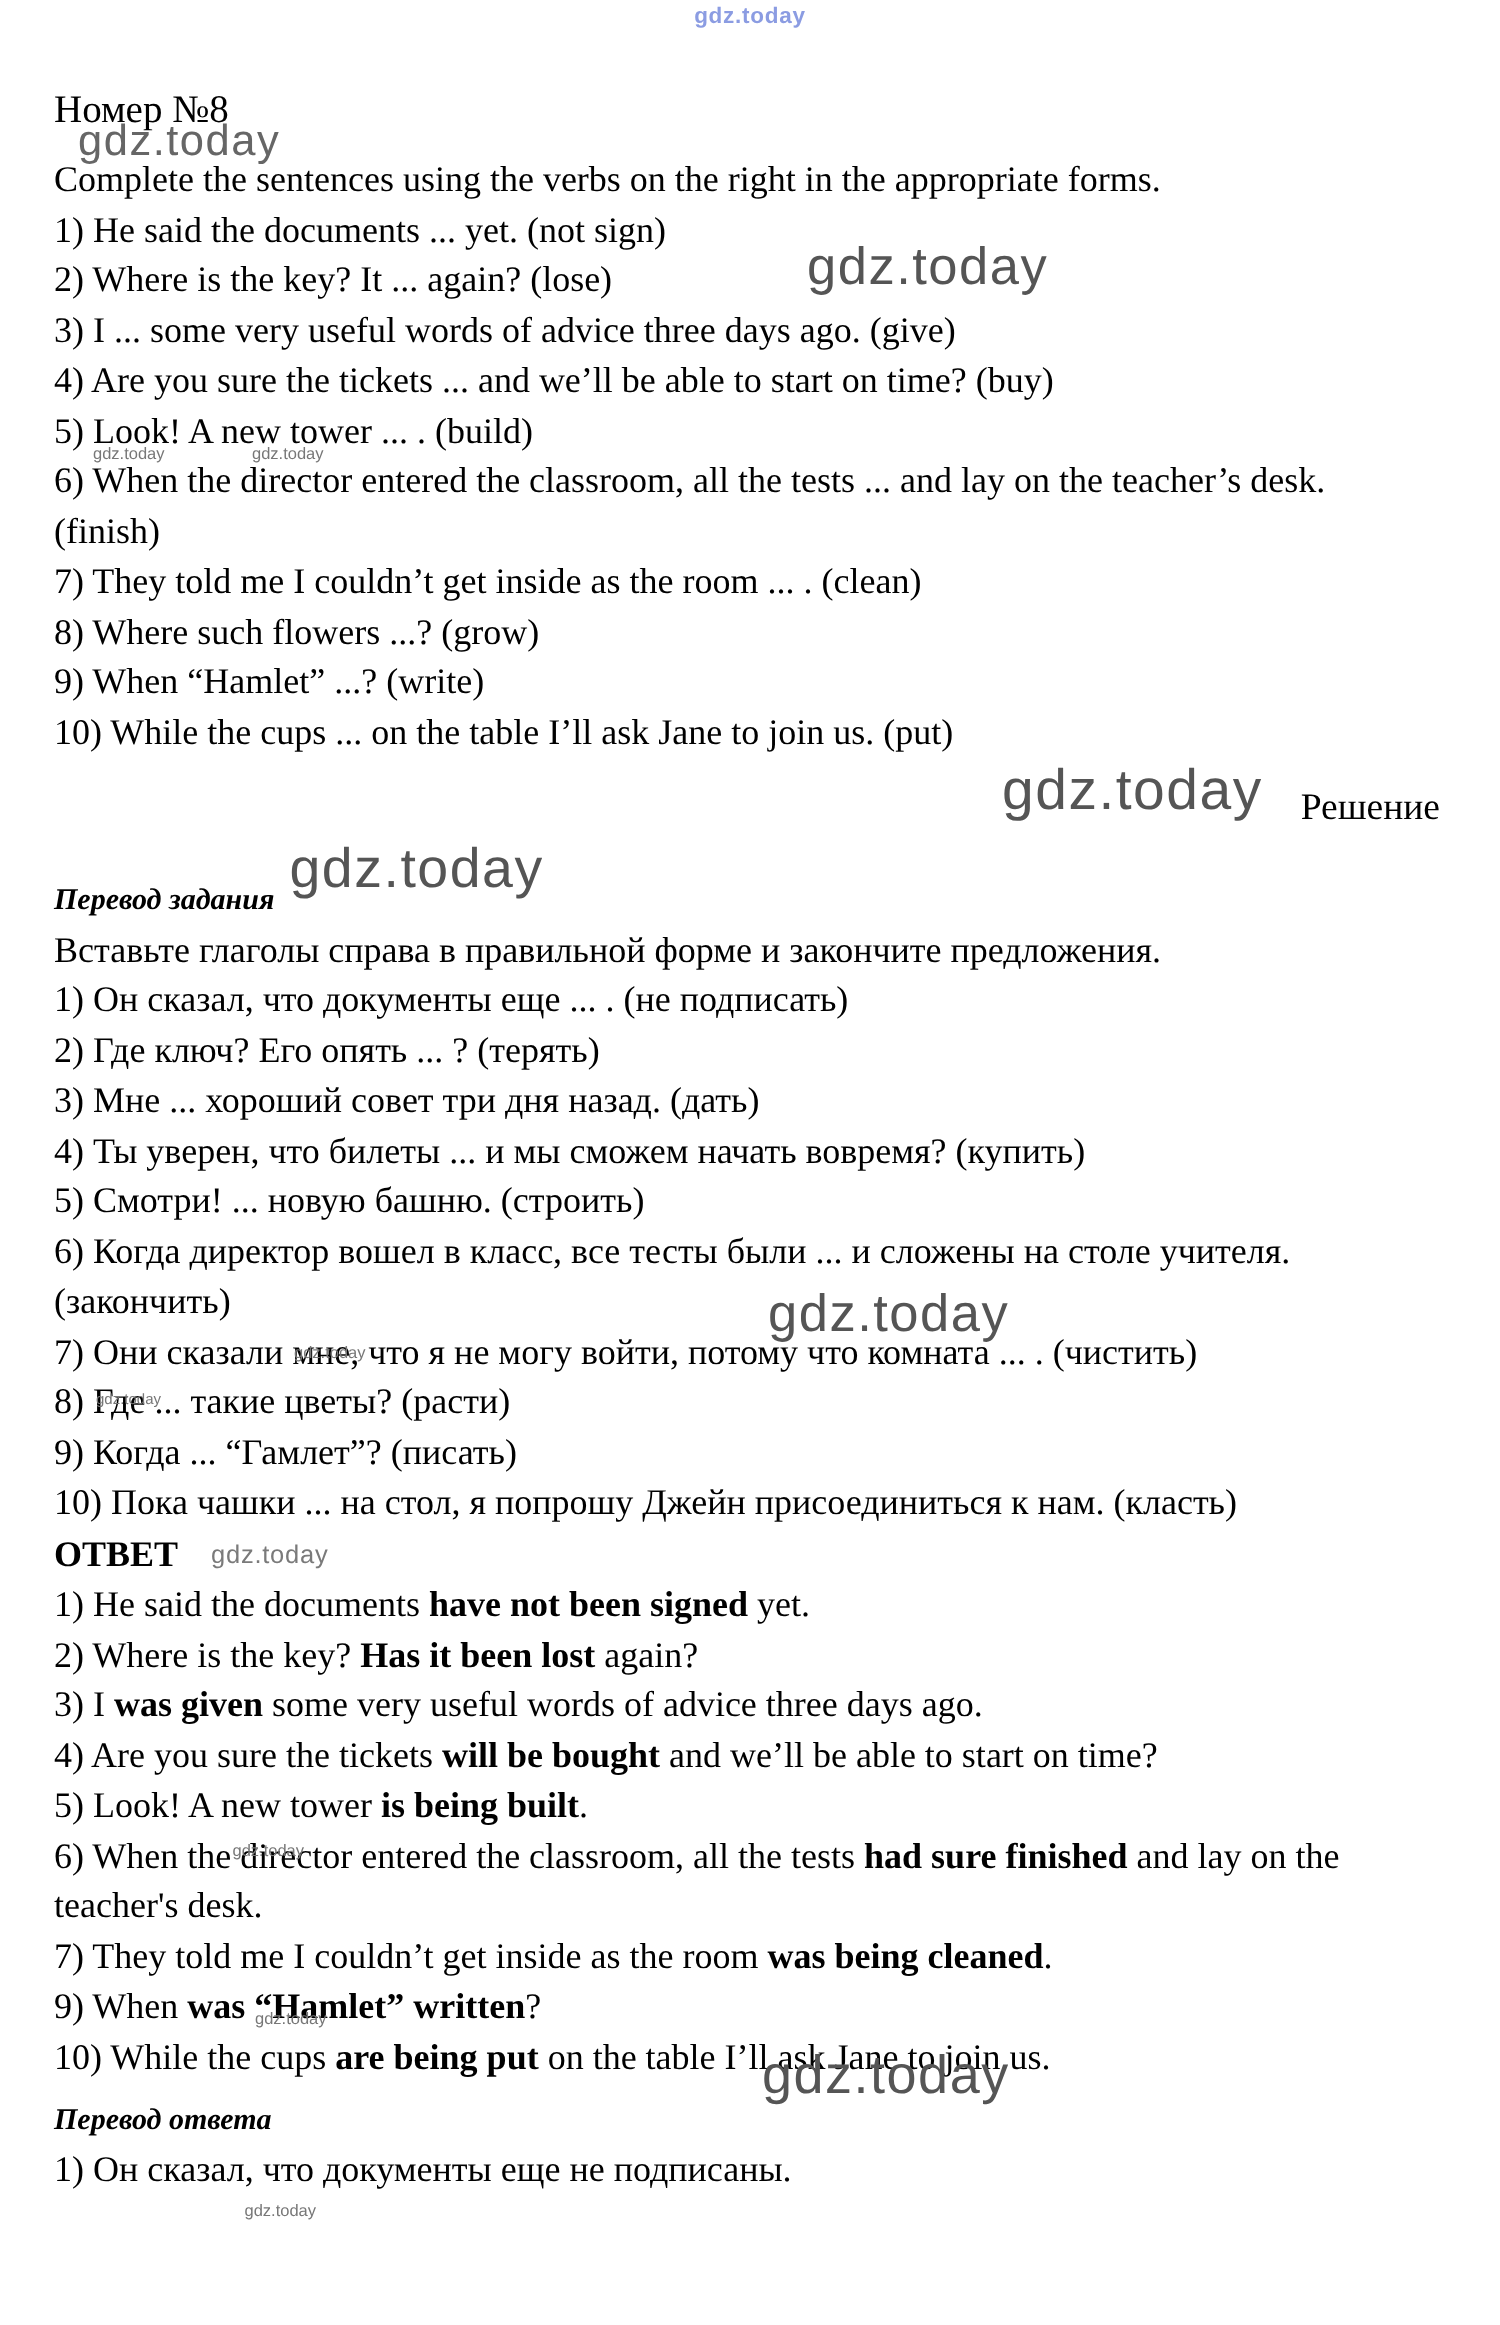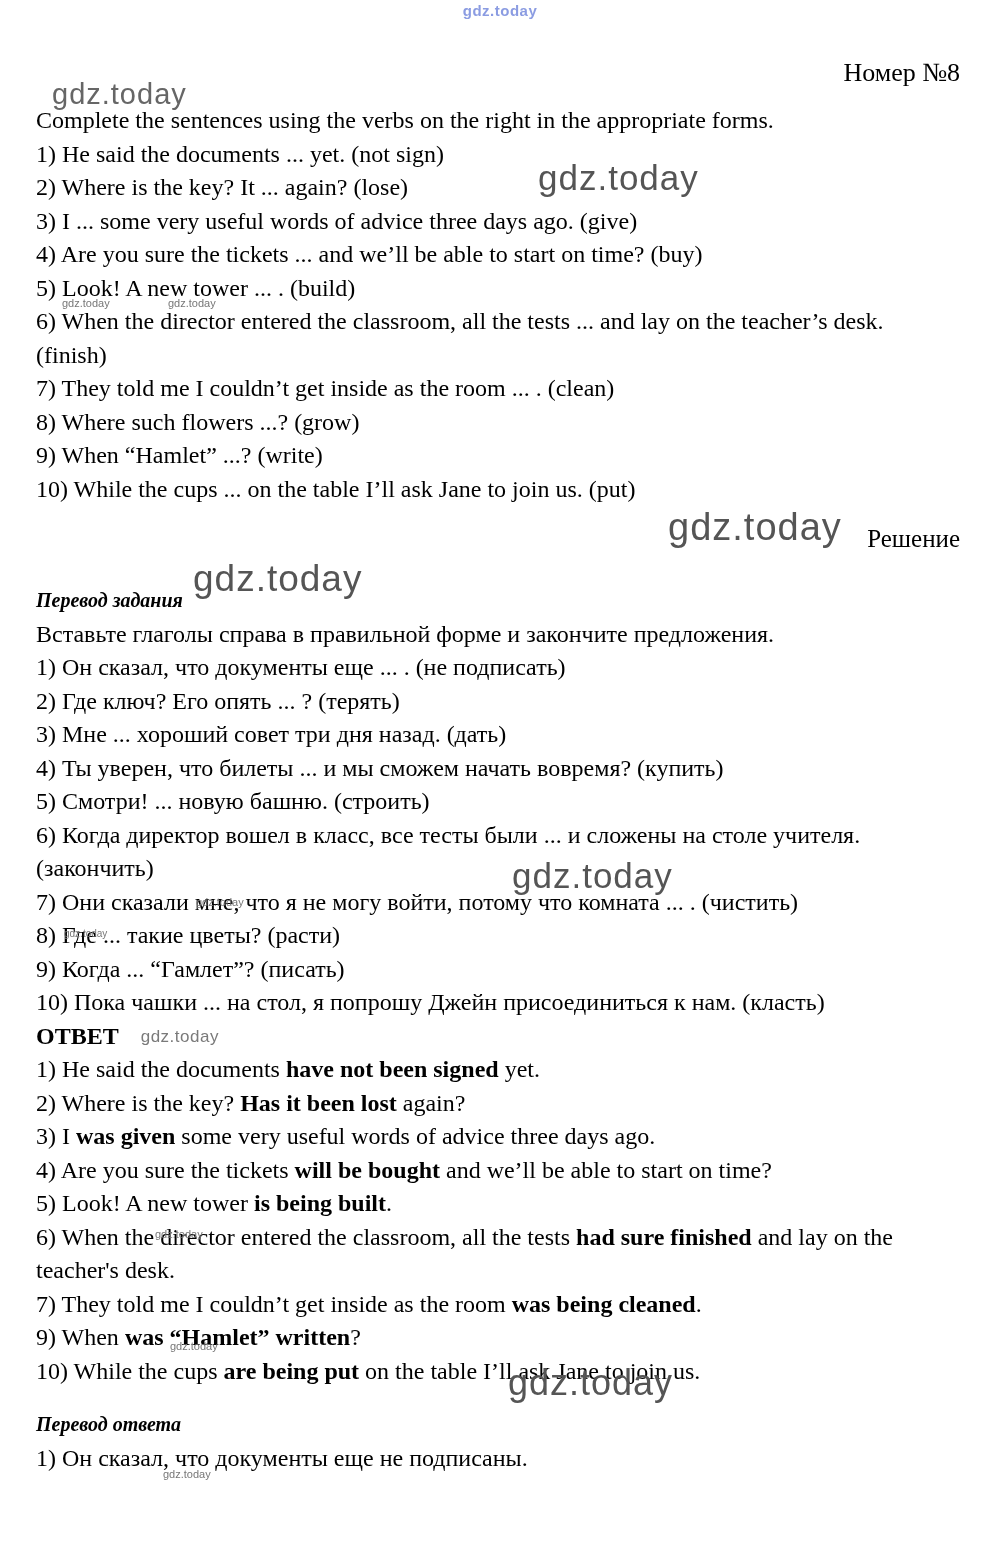--- a/index.html
+++ b/index.html
@@ -3,26 +3,26 @@
 <meta charset="utf-8">
 <style>
   * { margin:0; padding:0; box-sizing:border-box; }
   html,body { background:#ffffff; }
   body {
     width:1000px; height:1550px; overflow:hidden;
     font-family:"Liberation Serif", serif;
     font-size:24px; color:#000;
   }
   .page { position:relative; width:1000px; height:1550px; padding:56px 40px 0 36px; }
-  .title { font-size:26px; font-weight:normal; text-align:right; line-height:34px; margin:0 0 14px 0; }
+  .title { font-size:26px; font-weight:normal; text-align:left; line-height:34px; margin:0 0 14px 0; }
   .line { line-height:33.5px; margin:0; }
   .center-head { font-size:25px; font-weight:normal; text-align:right; line-height:34px; margin:16px 0 0 0; }
   .bi { font-size:20px; font-weight:bold; font-style:italic; line-height:33.5px; }
   .mt1 { margin:28px 0 0 0; }
-  .mt2 { margin:20px 0 0 0; }
+  .mt2 { margin:8px 0 0 0; }
   .b { font-weight:bold;margin-top:37px; }
   .answer-head { line-height:33.5px; }
   .wm-inline {
     font-family:"Liberation Sans", sans-serif; font-style:normal; font-weight:normal;
     font-size:17px; color:#7a7a7a; margin-left:22px; letter-spacing:.5px; vertical-align:2px;
   }
   .wm {
     position:absolute; font-family:"Liberation Sans", sans-serif;
     color:#5f5f5f; white-space:nowrap; letter-spacing:1px; pointer-events:none;
   }

